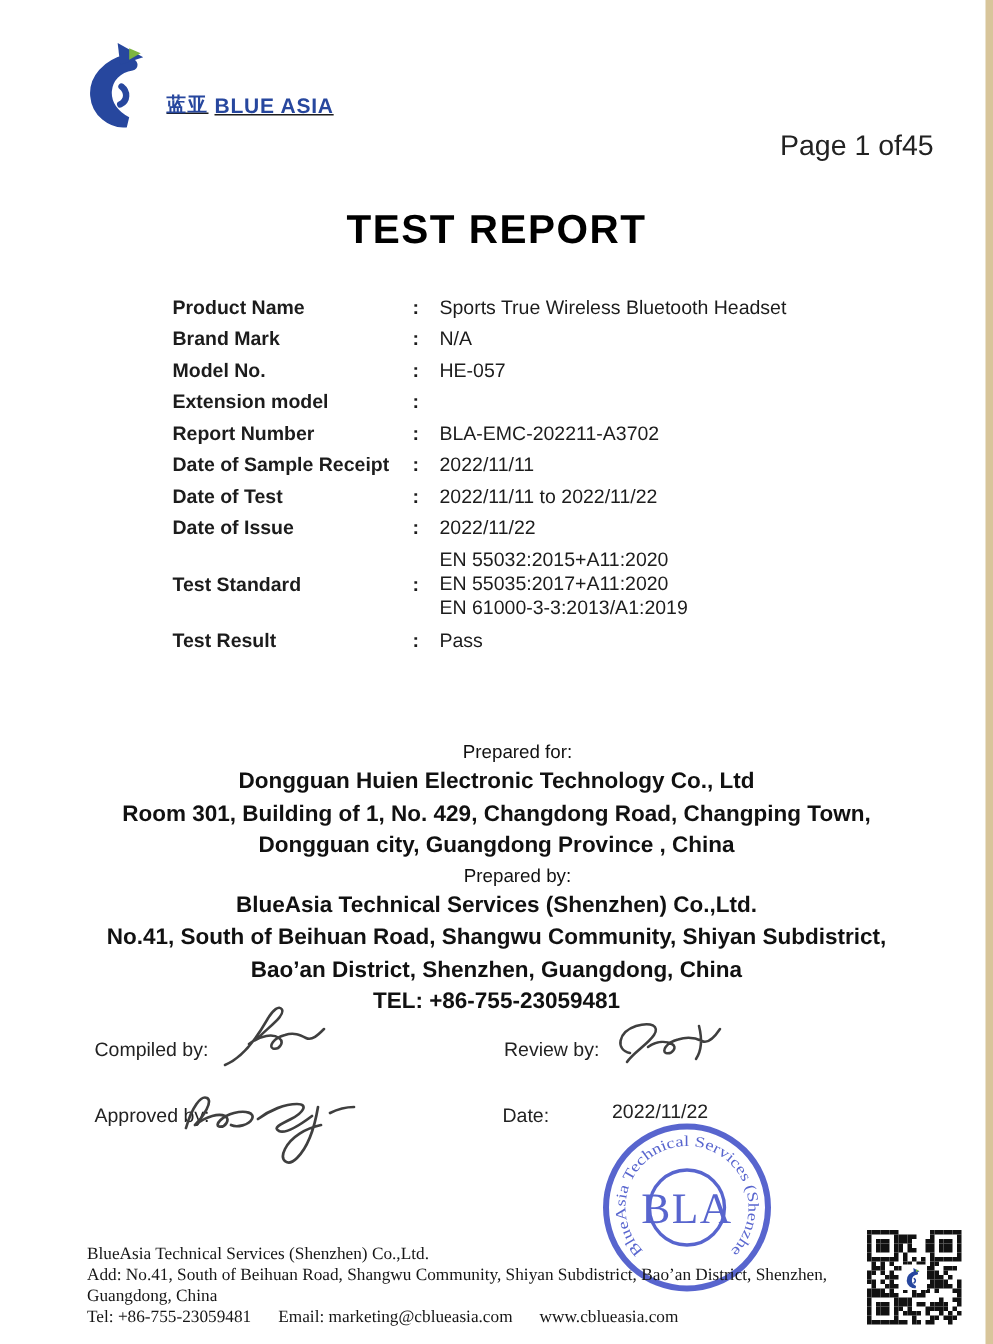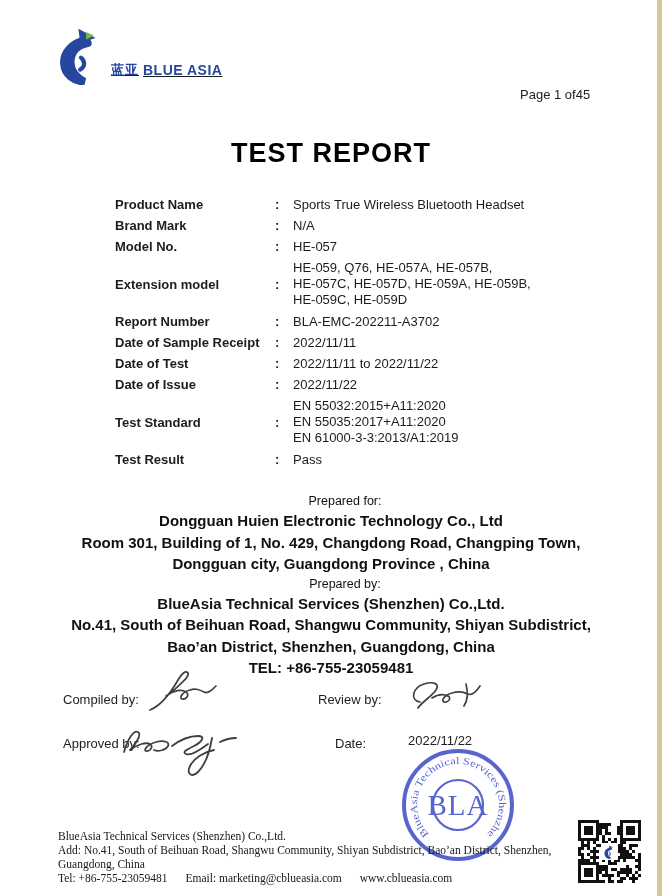--- a/index.html
+++ b/index.html
@@ -9,21 +9,21 @@
     overflow:hidden;
   }
   .page-edge{position:absolute;right:0;top:0;width:5px;height:100%;background:#d8c59a;}
   
   .logo{position:absolute;left:55px;top:27px;display:flex;align-items:flex-end;text-decoration:underline;}
   .logo-mark{width:52px;height:58px;}
   .logo-text{display:flex;align-items:center;margin-left:4px;margin-bottom:6px;}
   .logo-cn{font-size:13px;font-weight:bold;color:#27479e;letter-spacing:1px;}
   .logo-en{font-size:14px;font-weight:bold;color:#27479e;letter-spacing:0.5px;margin-left:4px;}
   
-  .page-num{position:absolute;left:520px;top:87px;font-size:13px;color:#222;}
+  .page-num{position:absolute;left:520px;top:87px;font-size:19px;color:#222;}
   
   .title{position:absolute;left:0;top:138px;width:662px;text-align:center;
     font-size:27px;font-weight:bold;letter-spacing:1px;color:#000000;}
   
   .fields{position:absolute;left:115px;top:194px;width:470px;font-size:13px;}
   .frow{display:flex;align-items:center;padding:3px 0;line-height:15px;}
   .flabel{flex:0 0 160px;font-weight:bold;}
   .fcolon{flex:0 0 18px;font-weight:bold;text-align:left;}
   .fvalue{flex:1;}
   .fvalue .vline{line-height:16px;}
@@ -90,25 +90,20 @@
     <div class="fvalue">N/A</div>
   </div>
   <div class="frow">
     <div class="flabel">Model No.</div>
     <div class="fcolon">:</div>
     <div class="fvalue">HE-057</div>
   </div>
   <div class="frow">
     <div class="flabel">Extension model</div>
     <div class="fcolon">:</div>
-    <div class="fvalue">
-      <div class="vline">HE-059, Q76, HE-057A, HE-057B,</div>
-      <div class="vline">HE-057C, HE-057D, HE-059A, HE-059B,</div>
-      <div class="vline">HE-059C, HE-059D</div>
-    </div>
   </div>
   <div class="frow">
     <div class="flabel">Report Number</div>
     <div class="fcolon">:</div>
     <div class="fvalue">BLA-EMC-202211-A3702</div>
   </div>
   <div class="frow">
     <div class="flabel">Date of Sample Receipt</div>
     <div class="fcolon">:</div>
     <div class="fvalue">2022/11/11</div>
@@ -148,21 +143,21 @@
   <div class="prep-line">BlueAsia Technical Services (Shenzhen) Co.,Ltd.</div>
   <div class="prep-line">No.41, South of Beihuan Road, Shangwu Community, Shiyan Subdistrict,</div>
   <div class="prep-line">Bao’an District, Shenzhen, Guangdong, China</div>
   <div class="prep-line">TEL: +86-755-23059481</div>
 </div>
 
 <div class="sig-label" style="left:63px;top:692px;">Compiled by:</div>
 <svg class="sig-svg" style="left:136px;top:666px;" width="110" height="52" viewBox="0 0 110 52">
   <path d="M14 44 C24 40 34 28 42 14 C46 7 50 4 52 7 C54 11 44 18 36 26 M30 30 C38 24 46 23 50 26 C54 29 50 34 46 33 C43 32 46 26 54 24 C60 22 64 24 68 26 C72 28 76 24 80 20" stroke-width="1.7"></path>
 </svg>
-<div class="sig-label" style="left:318px;top:692px;">Review by:</div>
+<div class="sig-label" style="left:336px;top:692px;">Review by:</div>
 <svg class="sig-svg" style="left:396px;top:668px;" width="100" height="48" viewBox="0 0 100 48">
   <path d="M24 34 C14 32 16 20 28 16 C38 13 44 16 40 22 C36 28 26 34 22 40 M36 30 C42 26 48 26 52 28 C56 30 52 35 48 34 C45 33 48 27 56 25 C62 23 68 24 72 26 C76 28 80 24 84 18 M70 16 C72 24 72 32 68 38" stroke-width="1.7"></path>
 </svg>
 <div class="sig-label" style="left:63px;top:736px;">Approved by:</div>
 <svg class="sig-svg" style="left:112px;top:716px;" width="150" height="66" viewBox="0 0 150 66">
   <path d="M12 36 C16 22 22 14 26 16 C30 18 24 28 18 34 C26 28 34 26 38 28 C42 30 38 36 34 35 C31 34 36 28 44 26 C52 24 58 26 56 30 C54 34 46 36 42 34 M60 30 C68 24 78 20 86 20 C94 20 90 26 82 30 C74 34 70 36 74 38 C78 40 88 34 96 28 M100 22 C98 34 94 48 86 56 C80 62 74 58 78 50 C82 42 92 36 102 34 M108 26 C112 24 118 22 124 22" stroke-width="1.8"></path>
 </svg>
 <div class="sig-label" style="left:335px;top:736px;">Date:</div>
 <div class="date-value">2022/11/22</div>
 

